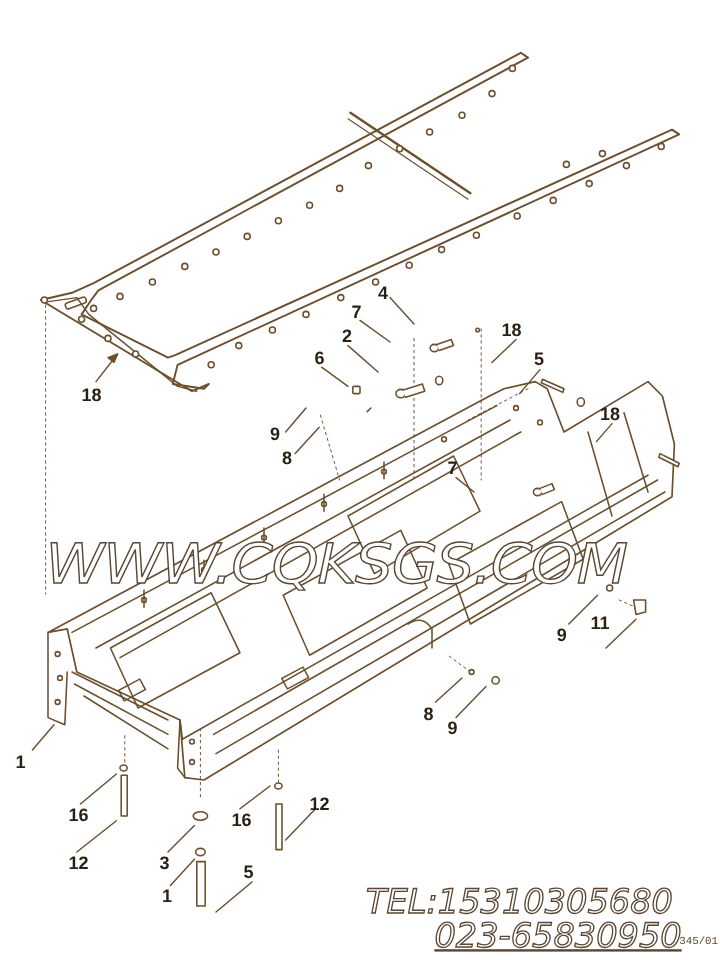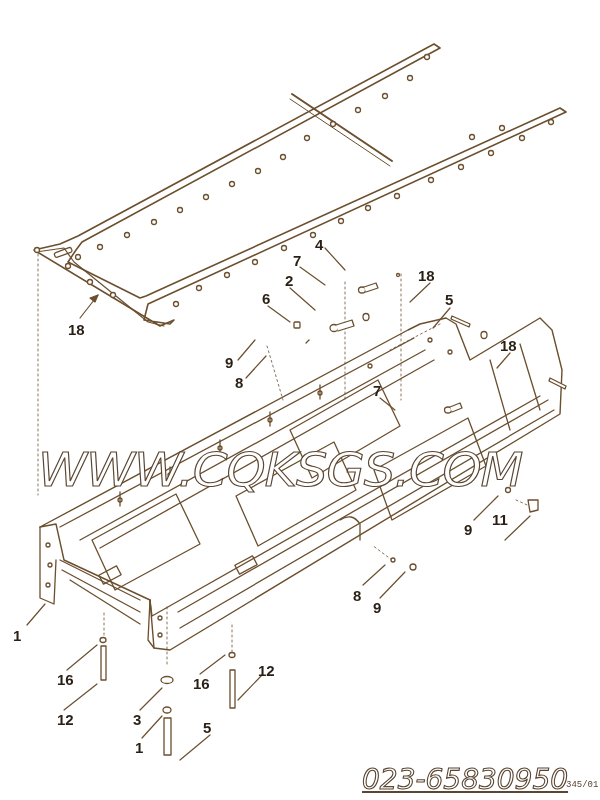--- a/index.html
+++ b/index.html
@@ -185,16 +185,17 @@
   <div class="callout" style="left:13px;top:628px">1</div>
   <div class="callout" style="left:57px;top:672px">16</div>
   <div class="callout" style="left:193px;top:676px">16</div>
   <div class="callout" style="left:258px;top:663px">12</div>
   <div class="callout" style="left:57px;top:712px">12</div>
   <div class="callout" style="left:133px;top:712px">3</div>
   <div class="callout" style="left:203px;top:720px">5</div>
   <div class="callout" style="left:135px;top:740px">1</div>
 
   <div class="wm wm-site">WWW.CQKSGS.COM</div>
+  <div class="wm wm-tel">TEL:15310305680</div>
   <div class="wm wm-phone">023-65830950</div>
 
   <div class="corner-code">345/01</div>
 </div>
 
 </body></html>

